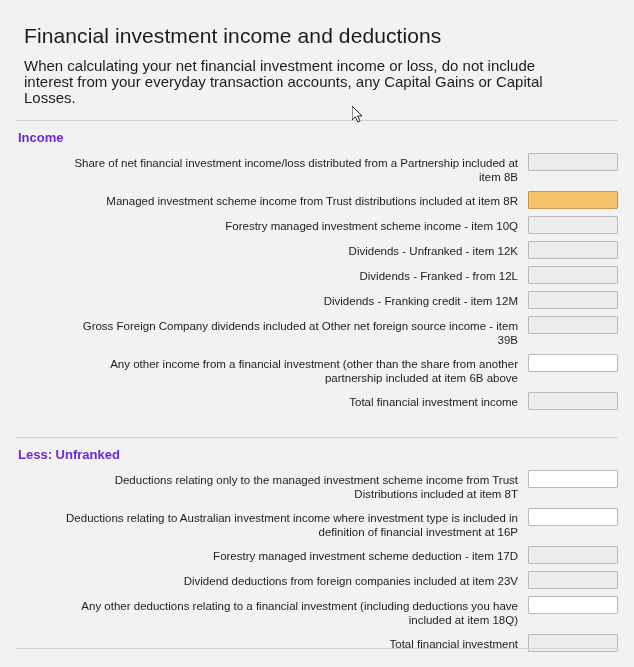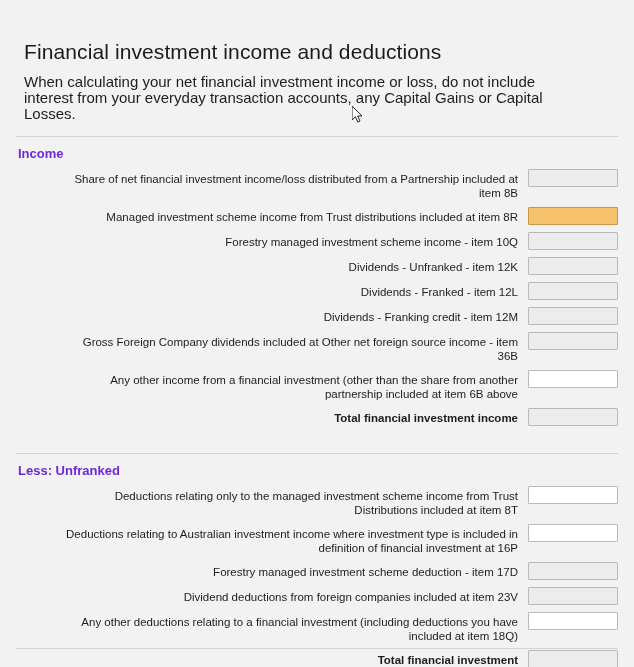--- a/index.html
+++ b/index.html
@@ -12,21 +12,21 @@
     background: #f3f3f3;
     font-family: "Liberation Sans", sans-serif;
     color: #1a1a1a;
     overflow: hidden;
   }
   .page {
     position: relative;
     width: 634px;
     height: 667px;
     box-sizing: border-box;
-    padding: 16px 16px;
+    padding: 0 16px;
     background: #f2f2f2;
   }
   .title {
     font-size: 21px;
     font-weight: normal;
     color: #1b1b1b;
     padding-top: 24px;
     padding-left: 8px;
     letter-spacing: 0.1px;
   }
@@ -61,21 +61,21 @@
     font-size: 11.5px;
     line-height: 14px;
     text-align: right;
     color: #1d1d1d;
     padding-right: 10px;
     padding-top: 3px;
     width: 466px;
     box-sizing: border-box;
   }
   .row .label.bold {
-    font-weight: bold;
+    font-weight: normal;
   }
   .field {
     width: 90px;
     height: 18px;
     box-sizing: border-box;
     border: 1px solid #b9b9b9;
     background: #ececec;
     border-radius: 1px;
     flex: 0 0 auto;
   }
@@ -134,31 +134,31 @@
       <div class="label">Forestry managed investment scheme income - item 10Q</div>
       <div class="field readonly"></div>
     </div>
 
     <div class="row">
       <div class="label">Dividends - Unfranked - item 12K</div>
       <div class="field readonly"></div>
     </div>
 
     <div class="row">
-      <div class="label">Dividends - Franked - item 12L</div>
+      <div class="label">Dividends - Franked - from 12L</div>
       <div class="field readonly"></div>
     </div>
 
     <div class="row">
       <div class="label">Dividends - Franking credit - item 12M</div>
       <div class="field readonly"></div>
     </div>
 
     <div class="row">
-      <div class="label">Gross Foreign Company dividends included at Other net foreign source income - item 36B</div>
+      <div class="label">Gross Foreign Company dividends included at Other net foreign source income - item 39B</div>
       <div class="field readonly"></div>
     </div>
 
     <div class="row">
       <div class="label">Any other income from a financial investment (other than the share from another partnership included at item 6B above</div>
       <div class="field editable"></div>
     </div>
 
     <div class="row">
       <div class="label bold">Total financial investment income</div>

